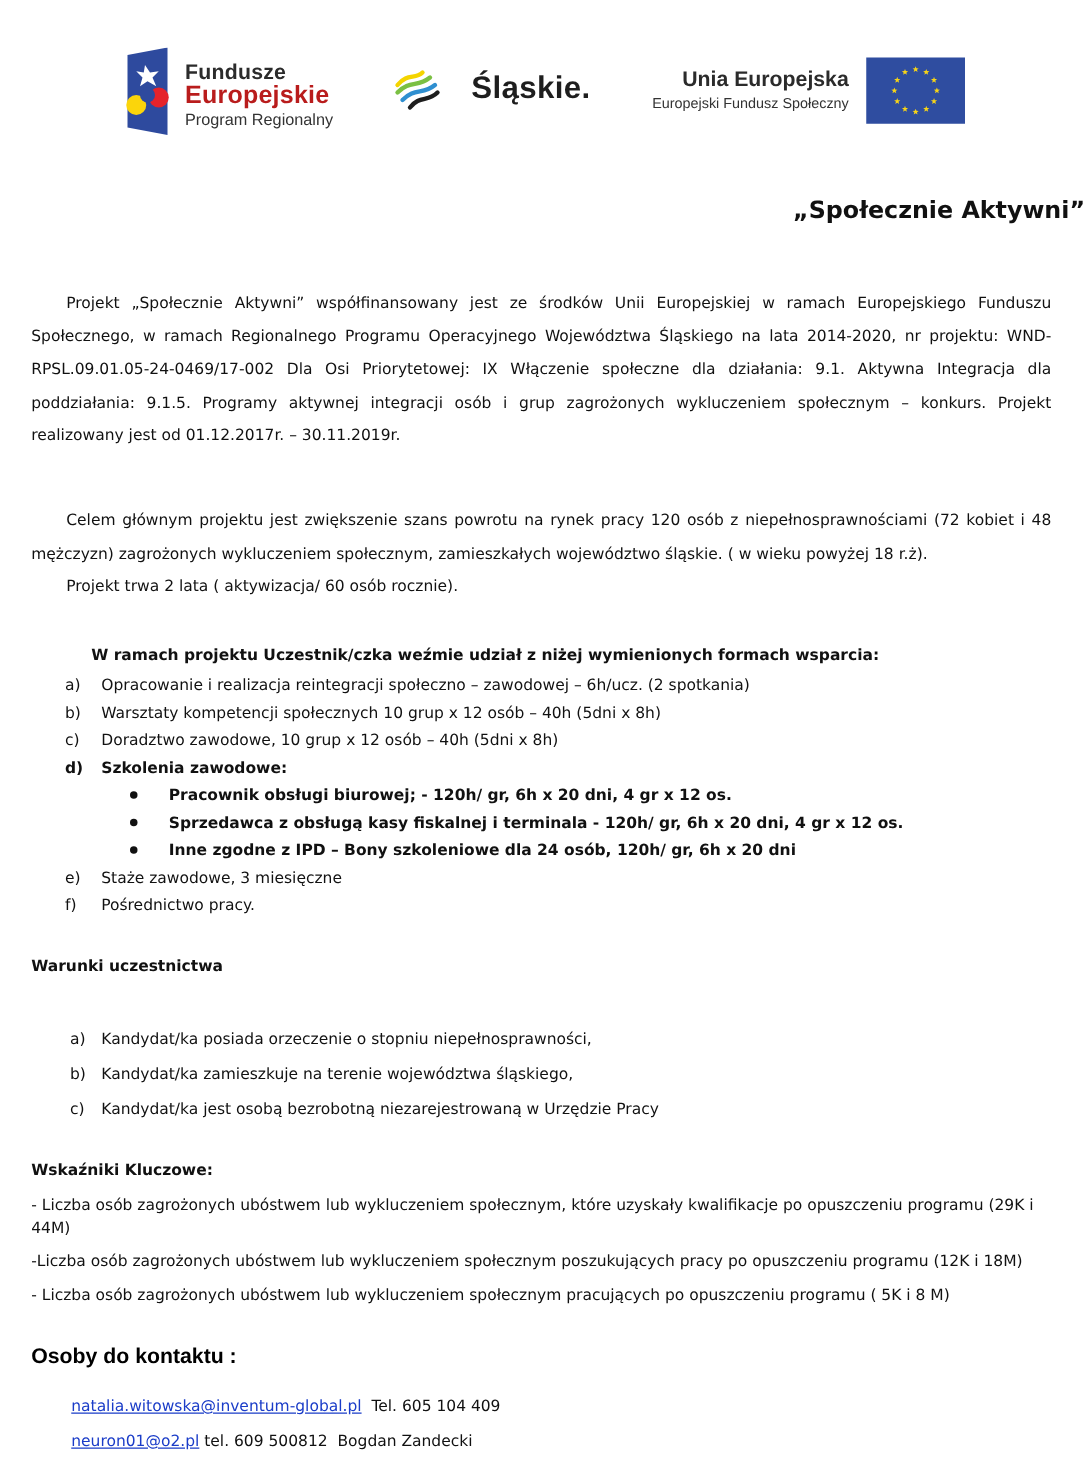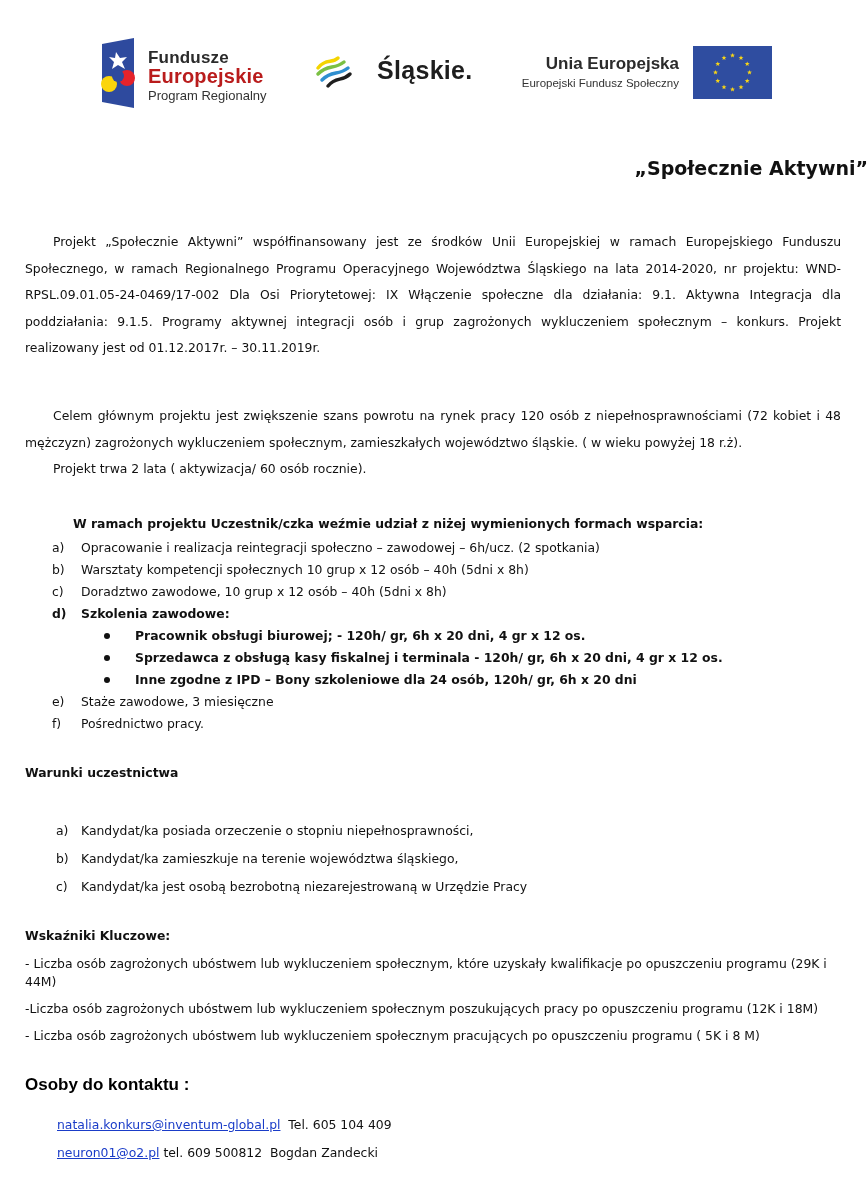--- a/index.html
+++ b/index.html
@@ -187,20 +187,20 @@
   <div class="txt h-bold ind-head">Wskaźniki Kluczowe:</div>
   <ul class="txt ind-list">
     <li>- Liczba osób zagrożonych ubóstwem lub wykluczeniem społecznym, które uzyskały kwalifikacje po opuszczeniu programu (29K i 44M)</li>
     <li>-Liczba osób zagrożonych ubóstwem lub wykluczeniem społecznym poszukujących pracy po opuszczeniu programu (12K i 18M)</li>
     <li>- Liczba osób zagrożonych ubóstwem lub wykluczeniem społecznym pracujących po opuszczeniu programu ( 5K i 8 M)</li>
   </ul>
 
   <div class="contact-head">Osoby do kontaktu :</div>
   <ul class="txt contacts">
     <li>
-      <a href="#">natalia.konkurs@inventum-global.pl</a><span style="white-space:pre">  Tel. 605 104 409</span>
+      <a href="#">natalia.witowska@inventum-global.pl</a><span style="white-space:pre">  Tel. 605 104 409</span>
     </li>
     <li>
       <a href="#">neuron01@o2.pl</a><span style="white-space:pre"> tel. 609 500812  Bogdan Zandecki</span>
     </li>
   </ul>
 
 </div>
 
 </body></html>

